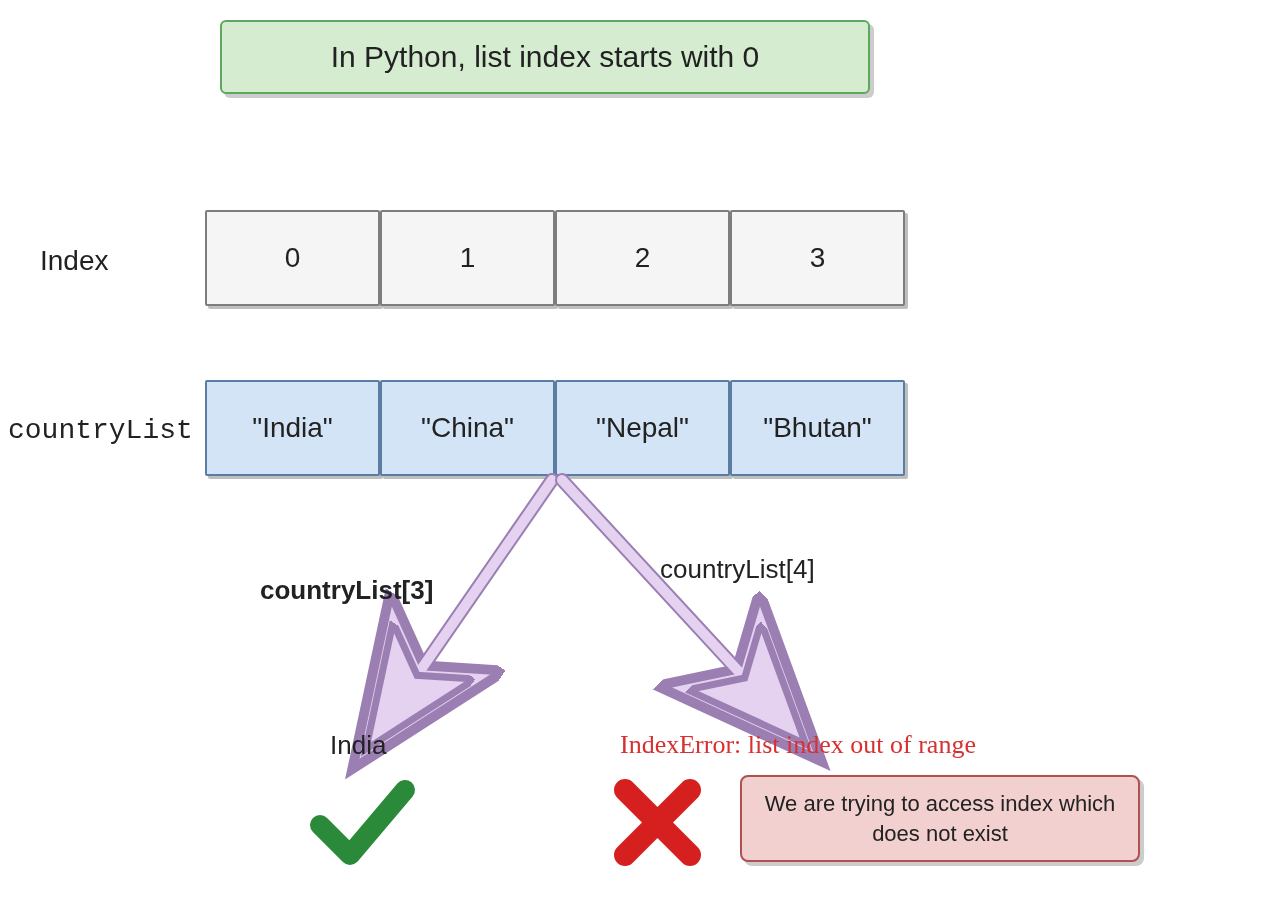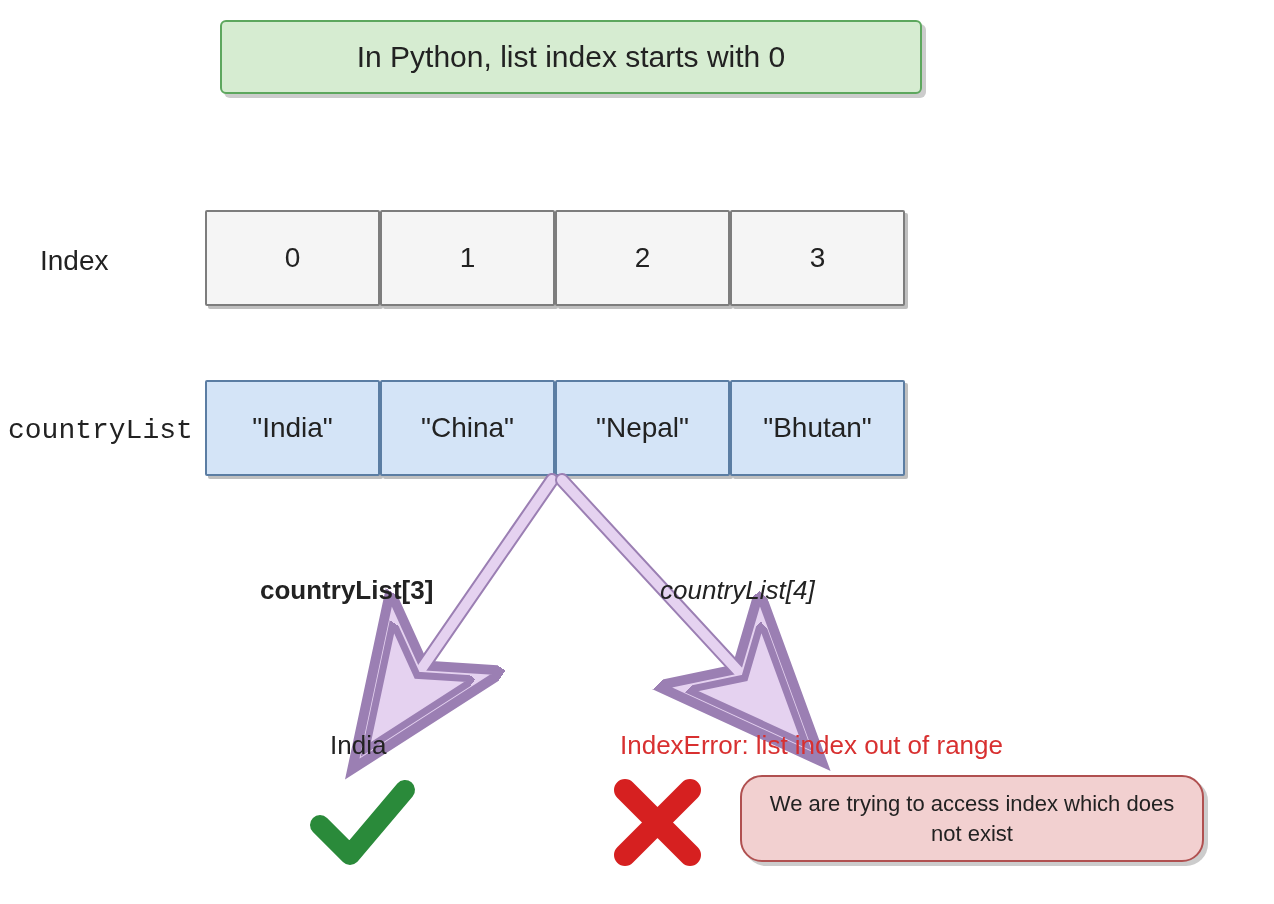--- a/index.html
+++ b/index.html
@@ -8,21 +8,21 @@
     padding: 0;
     width: 1274px;
     height: 904px;
     font-family: Helvetica, Arial, sans-serif;
     background: #ffffff;
     position: relative;
   }
   .banner {
     position: absolute;
     left: 220px; top: 20px;
-    width: 702px;
+    width: 650px;
     padding: 18px 30px;
     background: #d6ecd1;
     border: 2px solid #5da75e;
     border-radius: 6px;
     font-size: 30px;
     color: #222;
     box-shadow: 4px 4px 0 #cccccc;
     text-align: center;
   }
   .row-label {
@@ -58,20 +58,21 @@
   }
   .result-label {
     position: absolute;
     font-size: 26px;
     color: #222;
   }
   .error-text {
     position: absolute;
     font-size: 26px;
     color: #d83030;
+    font-family: Liberation Serif, serif;
   }
   .error-box {
     position: absolute;
     background: #f2d0d0;
     border: 2px solid #b05050;
     border-radius: 8px;
     font-size: 22px;
     color: #222;
     text-align: center;
     padding: 12px 16px;
@@ -108,27 +109,27 @@
   </defs>
 
   <line x1="552" y1="480" x2="400" y2="700" stroke="#9b7fb3" stroke-width="14" marker-end="url(#ahL)" stroke-linecap="round" opacity="1"></line>
   <line x1="552" y1="480" x2="400" y2="700" stroke="#e5d2f0" stroke-width="10" marker-end="url(#ahL)" stroke-linecap="round"></line>
 
   <line x1="562" y1="480" x2="765" y2="700" stroke="#9b7fb3" stroke-width="14" marker-end="url(#ahL)" stroke-linecap="round"></line>
   <line x1="562" y1="480" x2="765" y2="700" stroke="#e5d2f0" stroke-width="10" marker-end="url(#ahL)" stroke-linecap="round"></line>
 </svg>
 
 <div class="access-label" style="left:260px; top:575px;font-weight:bold;">countryList[3]</div>
-<div class="access-label" style="left:660px; top:575px;font-style:italic;">countryList[4]</div>
+<div class="access-label" style="left:660px; top:554px;">countryList[4]</div>
 
 <div class="result-label" style="left:330px; top:730px;">India</div>
 
 <svg class="arrow-svg" style="left:310px; top:770px;" width="110" height="110">
   <path d="M10 55 L40 85 L95 20" fill="none" stroke="#2a8a3a" stroke-width="20" stroke-linecap="round" stroke-linejoin="round"></path>
 </svg>
 
 <div class="error-text" style="left:620px; top:730px;">IndexError: list index out of range</div>
 
 <svg class="arrow-svg" style="left:610px; top:775px;" width="100" height="100">
   <path d="M15 15 L80 80 M80 15 L15 80" stroke="#d62020" stroke-width="22" stroke-linecap="round"></path>
 </svg>
 
-<div class="error-box" style="left:740px; top:775px; width:464px;border-radius:22px;">We are trying to access index which does not exist</div>
+<div class="error-box" style="left:740px; top:775px; width:400px;">We are trying to access index which does not exist</div>
 
 </body></html>

